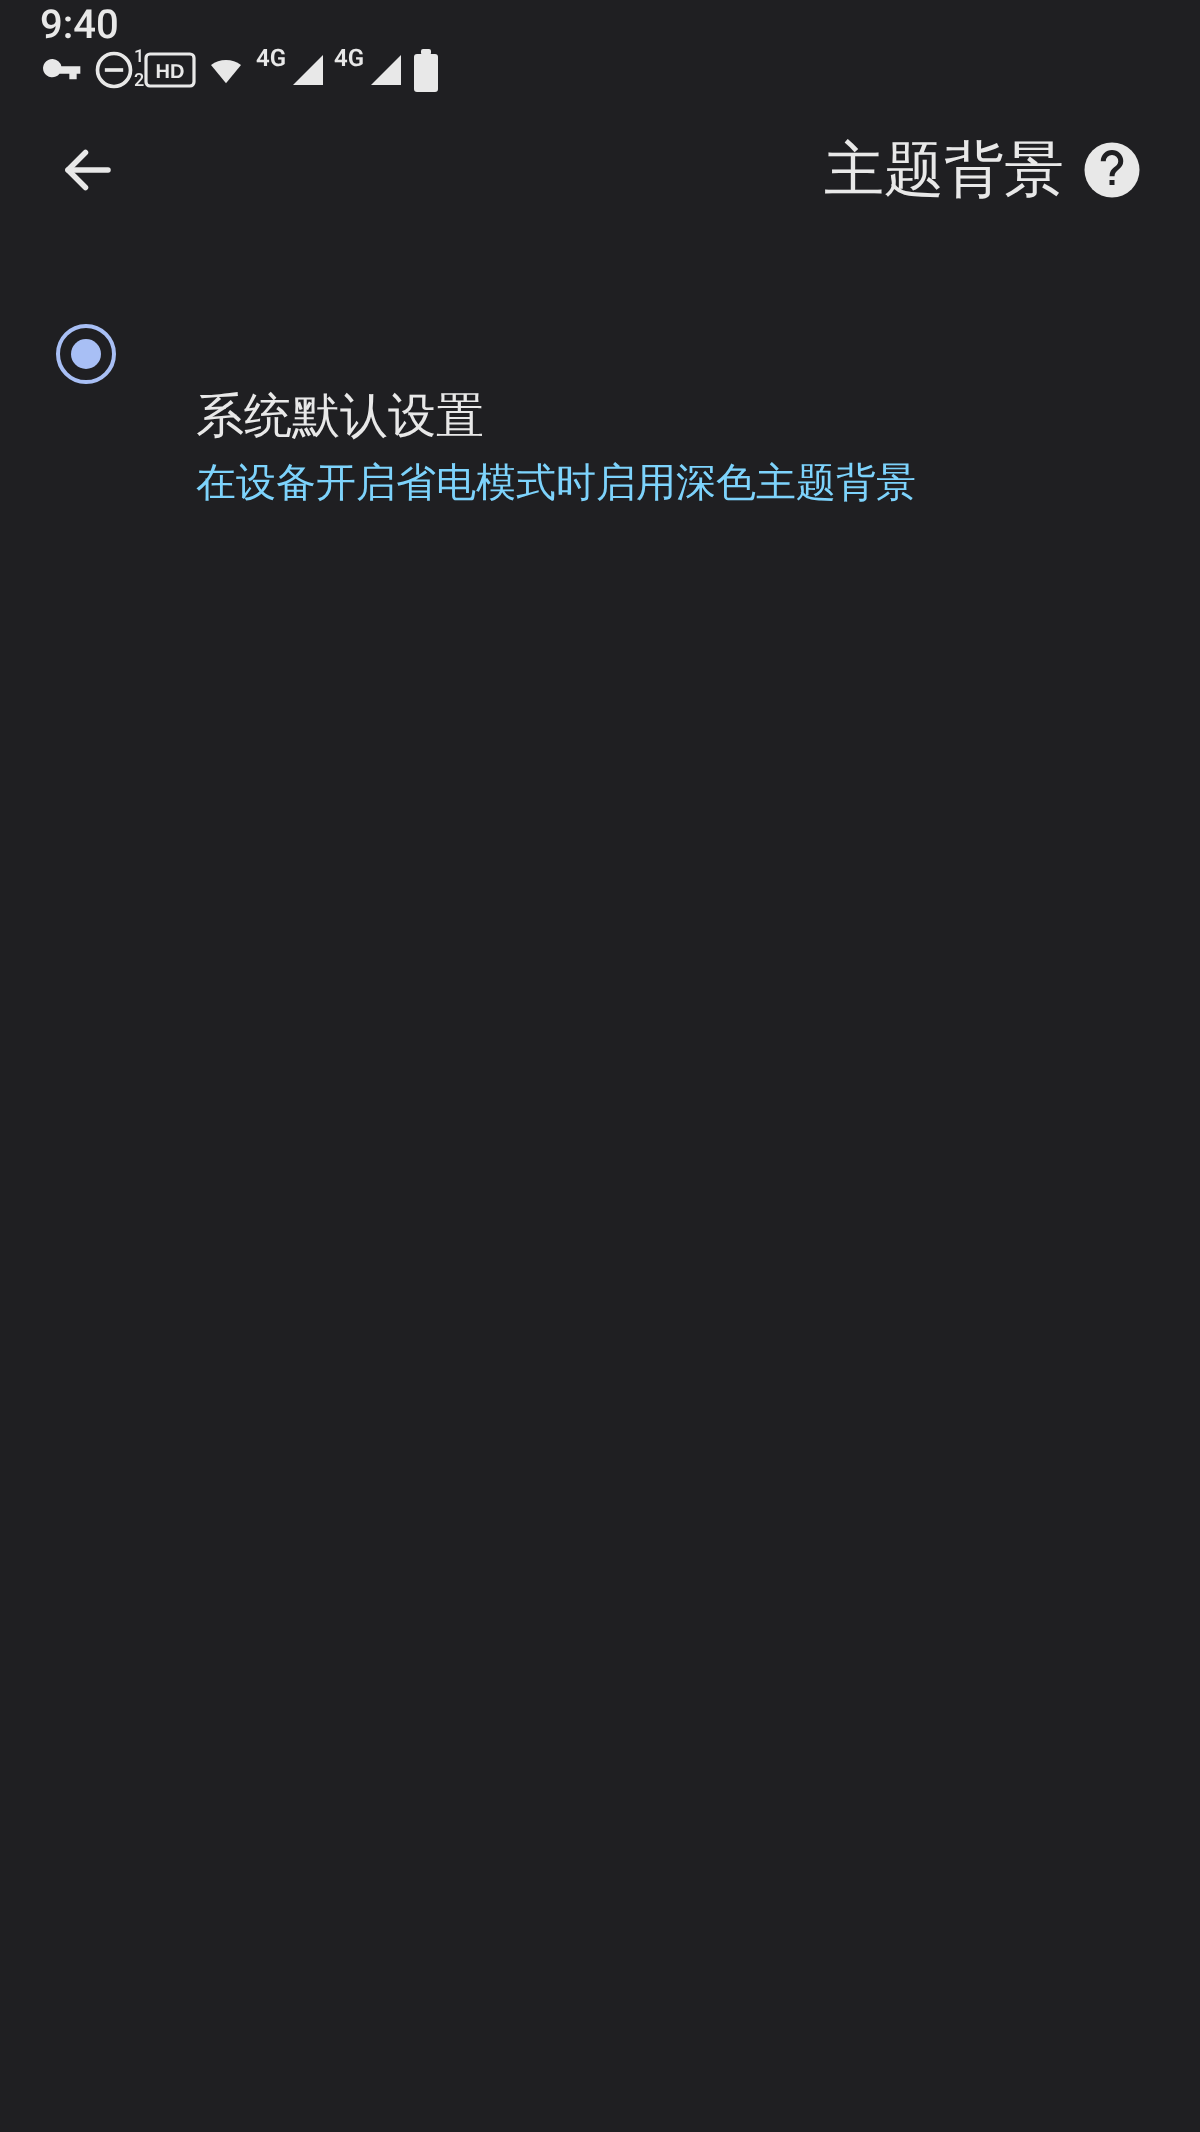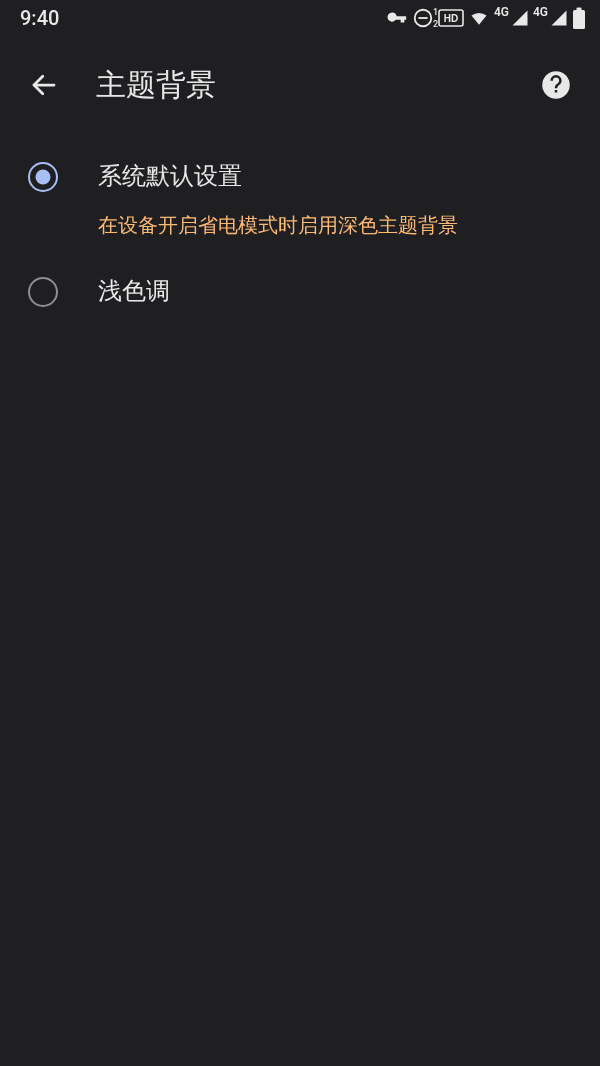--- a/index.html
+++ b/index.html
@@ -12,24 +12,25 @@
       height: 1066px;
       background: #1f1f22;
       font-family: -apple-system, BlinkMacSystemFont, "Segoe UI", Roboto, sans-serif;
       color: #e8e8e8;
       overflow: hidden;
     }
     .status-bar {
       height: 36px;
       display: flex;
       justify-content: space-between;
-      align-items: center;
+      align-items: flex-start;
       padding: 0 14px 0 20px;
       font-size: 20px;
       font-weight: 500;
+      flex-direction: column;
     }
     .status-left {
       display: flex;
       align-items: center;
     }
     .status-right {
       display: flex;
       align-items: center;
       gap: 4px;
     }
@@ -52,20 +53,21 @@
       align-items: center;
       justify-content: center;
       cursor: pointer;
     }
     .app-title {
       font-size: 30px;
       font-weight: 400;
       margin-left: 28px;
       flex: 1;
       color: #e8e8e8;
+      text-align: right;
     }
     .help-button {
       width: 48px;
       height: 48px;
       display: flex;
       align-items: center;
       justify-content: center;
       cursor: pointer;
     }
     .options-list {
@@ -102,25 +104,26 @@
     }
     .option-text {
       margin-left: 40px;
       display: flex;
       flex-direction: column;
     }
     .option-label {
       font-size: 24px;
       color: #e8e8e8;
       line-height: 1.35;
+      margin-top: 32px;
     }
     .option-sublabel {
       font-size: 20px;
-      color: #fdba74;
-      margin-top: 20px;
+      color: #7dd3fc;
+      margin-top: 4px;
       line-height: 1.35;
     }
     .sig-4g {
       font-size: 12px;
       font-weight: 600;
       position: relative;
       top: -6px;
       margin-right: -2px;
     }
   </style>
@@ -192,19 +195,13 @@
 </div>
 
 <div class="options-list">
   <div class="option-item">
     <div class="radio selected"></div>
     <div class="option-text">
       <div class="option-label">系统默认设置</div>
       <div class="option-sublabel">在设备开启省电模式时启用深色主题背景</div>
     </div>
   </div>
-  <div class="option-item">
-    <div class="radio"></div>
-    <div class="option-text">
-      <div class="option-label">浅色调</div>
-    </div>
-  </div>
 </div>
 
 </body></html>

